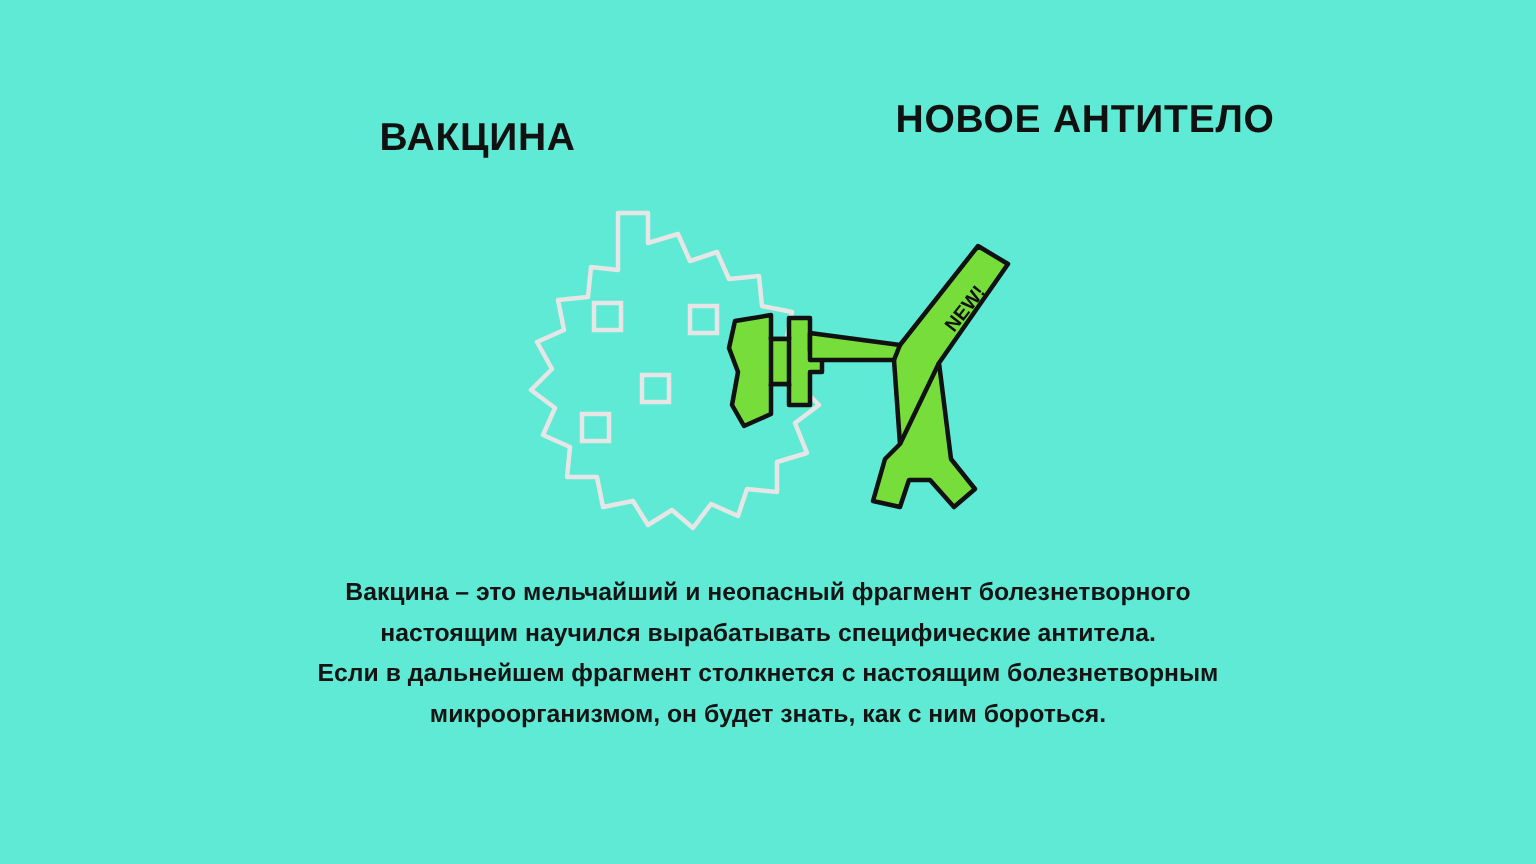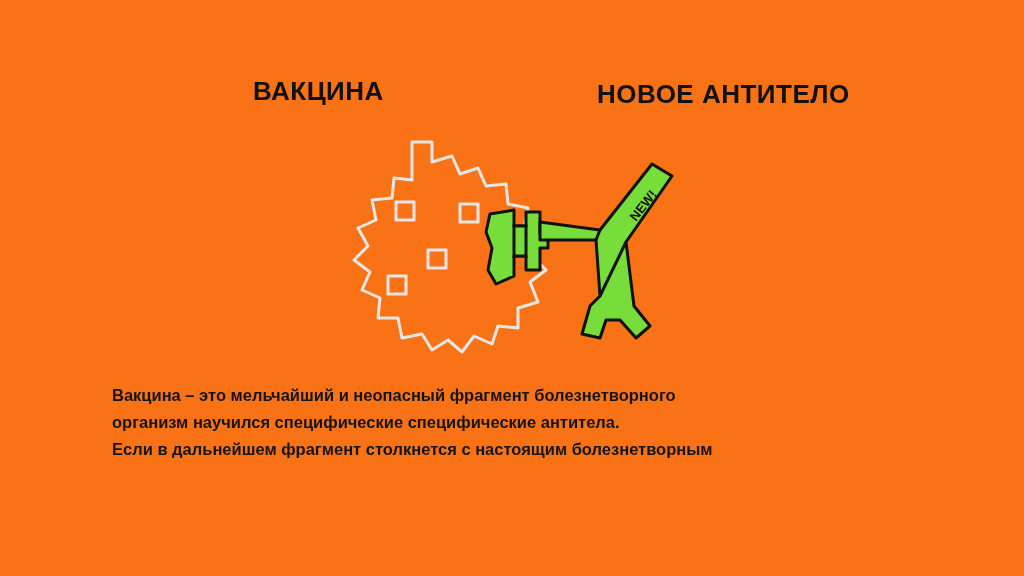--- a/index.html
+++ b/index.html
@@ -11,51 +11,51 @@
     width: 1024px;
     height: 576px;
     overflow: hidden;
     font-family: "Liberation Sans", sans-serif;
     color: #1a1a1a;
     position: relative;
   }
   #slide {
     position: absolute;
     inset: 0;
-    background: #f97316;
+    background: #5eead4;
   }
   .label {
     position: absolute;
     font-weight: bold;
     font-size: 26px;
     letter-spacing: 0.5px;
     color: #111111;
     white-space: nowrap;
   }
   #label-vaccine {
     left: 253px;
     top: 76px;
   }
   #label-antibody {
     left: 597px;
-    top: 79px;
+    top: 64px;
   }
   #figure {
     position: absolute;
     left: 300px;
     top: 130px;
     width: 440px;
     height: 240px;
   }
   #caption {
     position: absolute;
     left: 112px;
     top: 382px;
     width: 800px;
-    text-align: left;
+    text-align: center;
     font-size: 16.5px;
     font-weight: bold;
     line-height: 27px;
     color: #141414;
   }
   #caption p {
     margin: 0;
   }
 </style>
 </head>
@@ -98,17 +98,18 @@
 
       <g>
         <text x="336" y="92" fill="#111111" font-family="Liberation Sans, sans-serif" font-size="13" font-weight="bold" transform="rotate(-52 336 92)">NEW!</text>
       </g>
 
     </svg>
   </div>
 
   <div id="caption">
     <p>Вакцина – это мельчайший и неопасный фрагмент болезнетворного</p>
-    <p>организм научился специфические специфические антитела.</p>
+    <p>настоящим научился вырабатывать специфические антитела.</p>
     <p>Если в дальнейшем фрагмент столкнется с настоящим болезнетворным</p>
+    <p>микроорганизмом, он будет знать, как с ним бороться.</p>
   </div>
 
 </div>
 
 </body></html>

